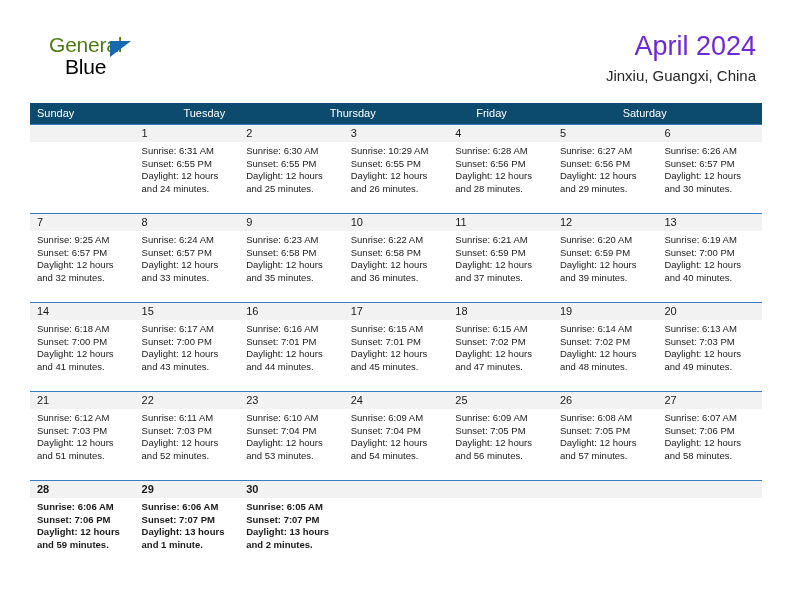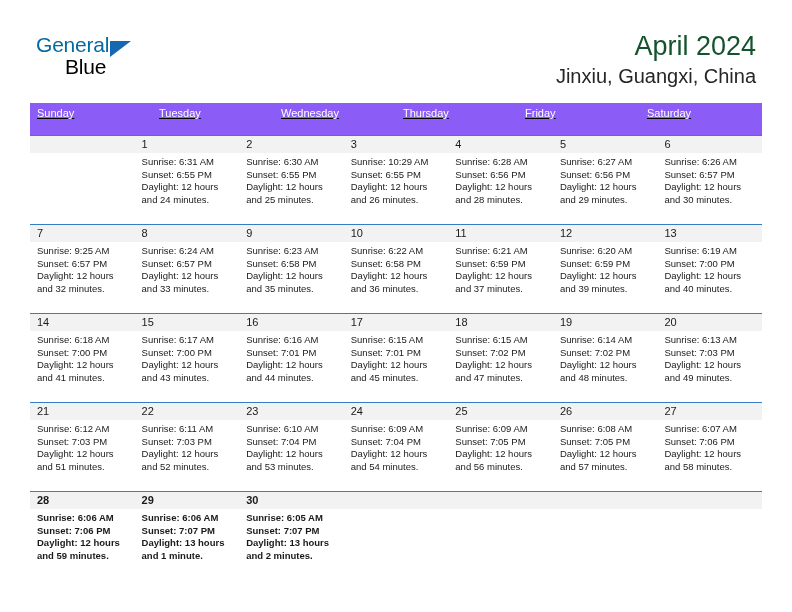--- a/index.html
+++ b/index.html
@@ -31,25 +31,25 @@
   }
   .logo {
     position: absolute;
     left: 36px;
     top: 33px;
     width: 150px;
     height: 50px;
   }
   .logo-general {
     position: absolute;
-    left: 0;
+    left: 13px;
     top: 0;
     font-size: 21px;
     letter-spacing: -0.2px;
-    color: #0369a1;
+    color: #4d7c0f;
     font-family: "Liberation Sans", sans-serif;
   }
   .logo-tri {
     position: absolute;
     left: 74px;
     top: 8px;
     width: 0;
     height: 0;
     border-left: 21px solid #1669b0;
     border-bottom: 16px solid transparent;
@@ -64,45 +64,44 @@
   }
 
   .title-block {
     position: absolute;
     right: 36px;
     top: 30px;
     text-align: right;
   }
   .cal-title {
     font-size: 27px;
-    color: #14532d;
+    color: #6d28d9;
     line-height: 32px;
     white-space: nowrap;
   }
   .cal-subtitle {
-    font-size: 20px;
+    font-size: 15px;
     color: #262626;
     line-height: 20px;
     margin-top: 4px;
     white-space: nowrap;
   }
 
   
   .calendar {
     position: absolute;
     left: 30px;
     top: 103px;
     width: 732px;
   }
   .dow-row {
     display: flex;
     width: 732px;
-    height: 32px;
-    background: #8b5cf6;
-    text-decoration: underline;
+    height: 21px;
+    background: #0c4a6e;
   }
   .dow {
     flex: 1 1 0;
     color: #ffffff;
     font-size: 11px;
     line-height: 21px;
     padding-left: 7px;
     box-sizing: border-box;
     overflow: hidden;
     white-space: nowrap;
@@ -170,21 +169,20 @@
       <div class="cal-subtitle">Jinxiu, Guangxi, China</div>
     </div>
 
   </div>
 
   <div class="calendar">
 
     <div class="dow-row">
       <div class="dow">Sunday</div>
       <div class="dow">Tuesday</div>
-      <div class="dow">Wednesday</div>
       <div class="dow">Thursday</div>
       <div class="dow">Friday</div>
       <div class="dow">Saturday</div>
     </div>
 
     <div class="week">
       <div class="cell empty">
         <div class="daynum"></div>
         <div class="details">
           <div></div>

